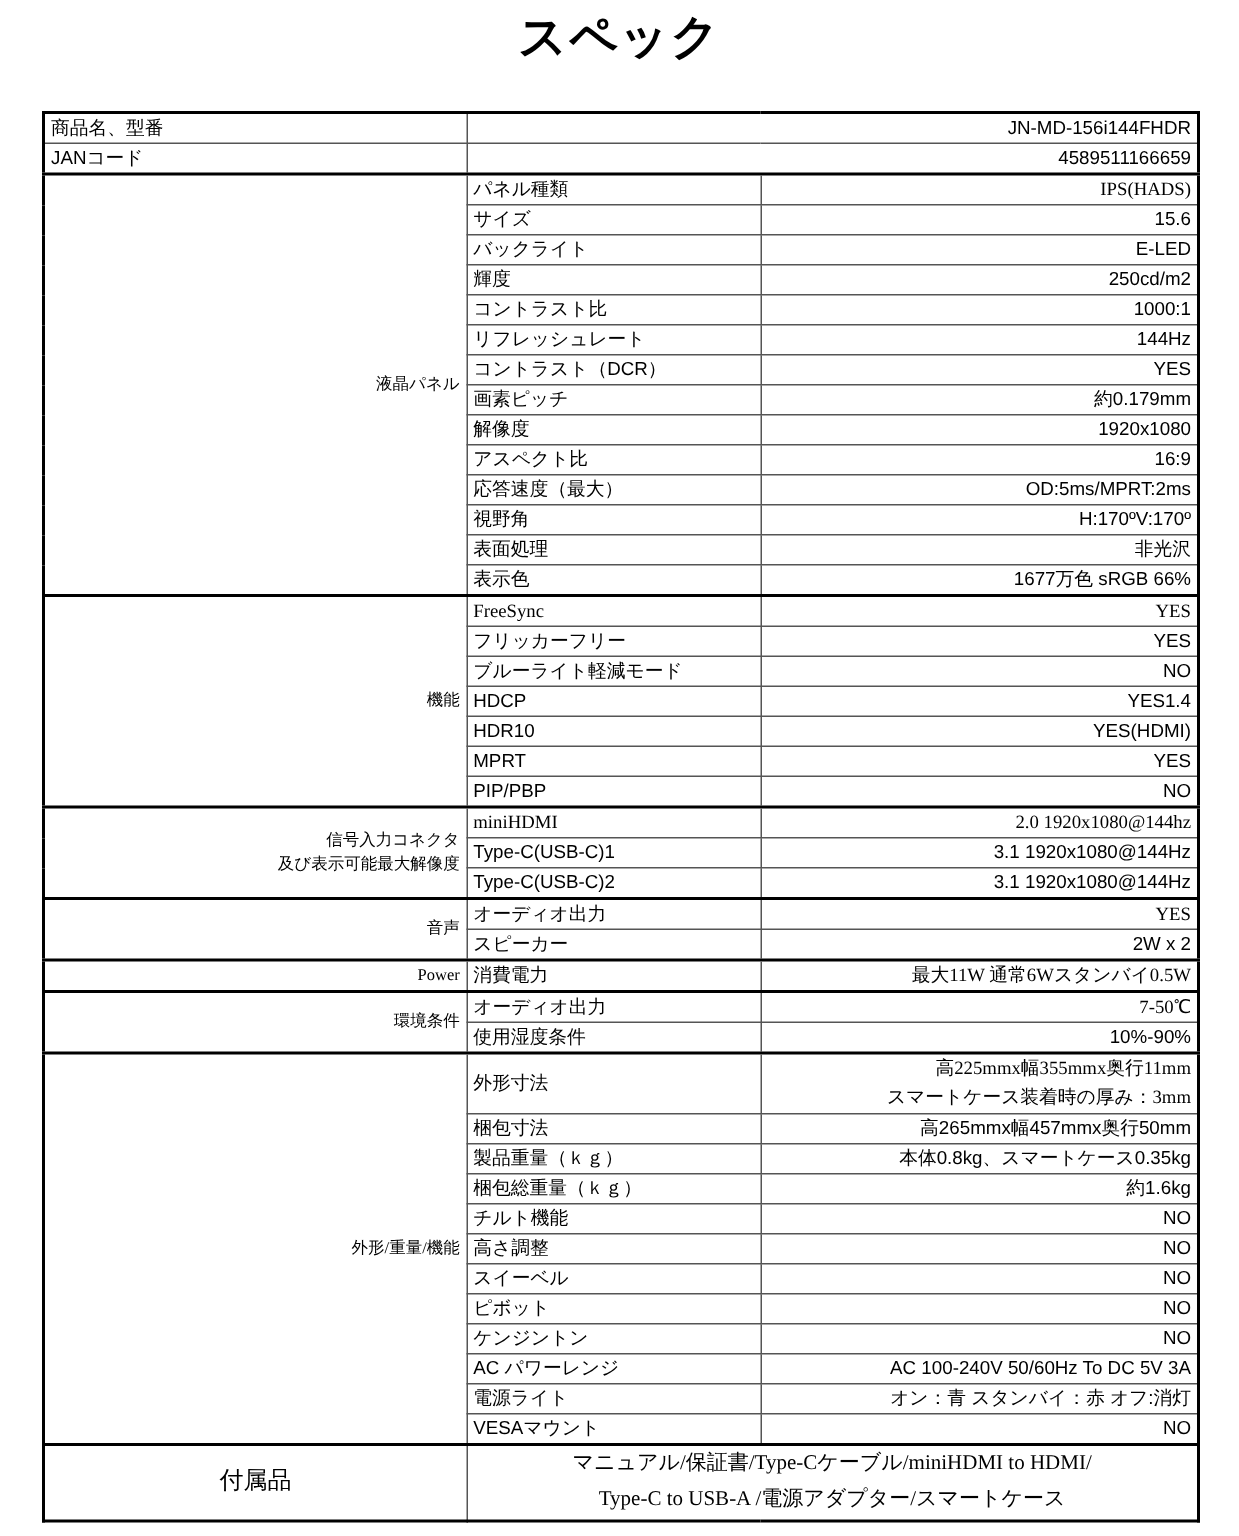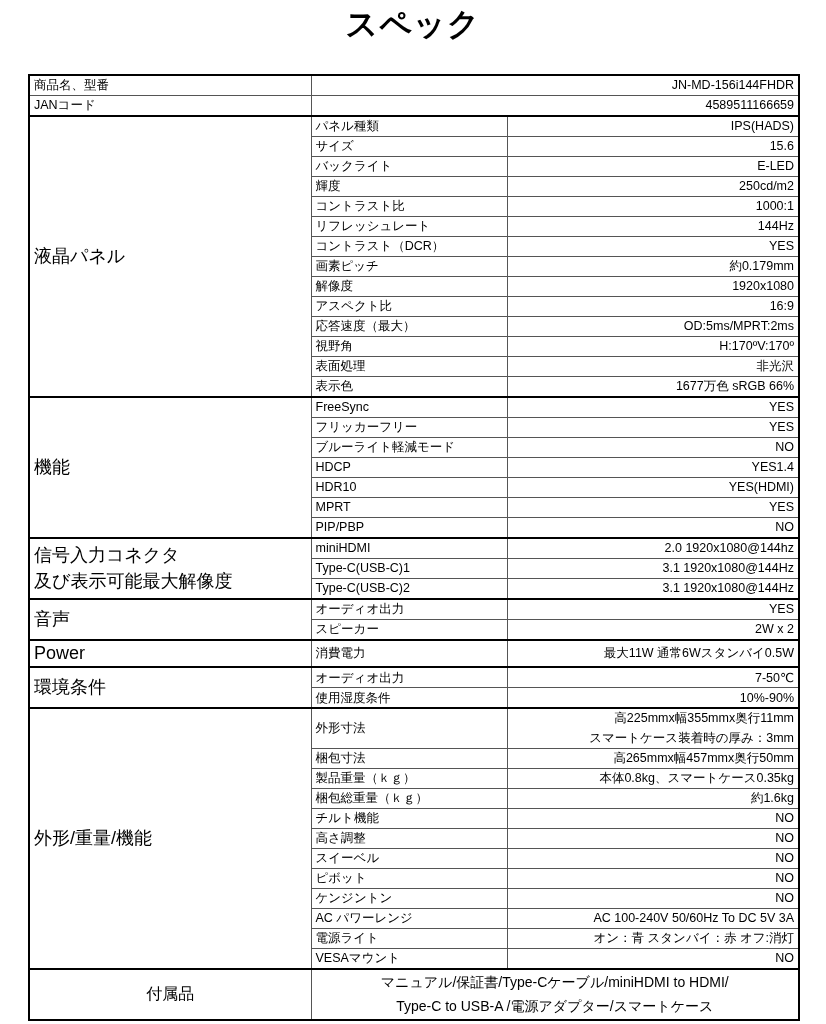--- a/index.html
+++ b/index.html
@@ -54,23 +54,23 @@
   
   table.spec {
     border: 2px solid #000;
   }
   
   col.c1 { width: 282px; }
   col.c2 { width: 196px; }
   col.c3 { width: 292px; }
 
   td.group {
-    text-align: left;
+    text-align: right;
     vertical-align: middle;
-    font-size: 18px;
+    font-size: 11px;
     white-space: normal;
     line-height: 1.4;
   }
   td.label {
     text-align: left;
   }
   td.value {
     text-align: right;
     margin-top: 32px;
   }
@@ -89,20 +89,21 @@
     font-size: 14px;
     line-height: 1.75;
   }
   td.acc-label {
     text-align: center;
     font-size: 16px;
   }
   
   tr.sec-top > td {
     border-top: 2px solid #000;
+    font-family: Liberation Serif, serif;
   }
   .v2 { display: block; }
 </style>
 </head>
 <body>
 
 <div id="page">
 
   <div id="page-title">スペック</div>
 

